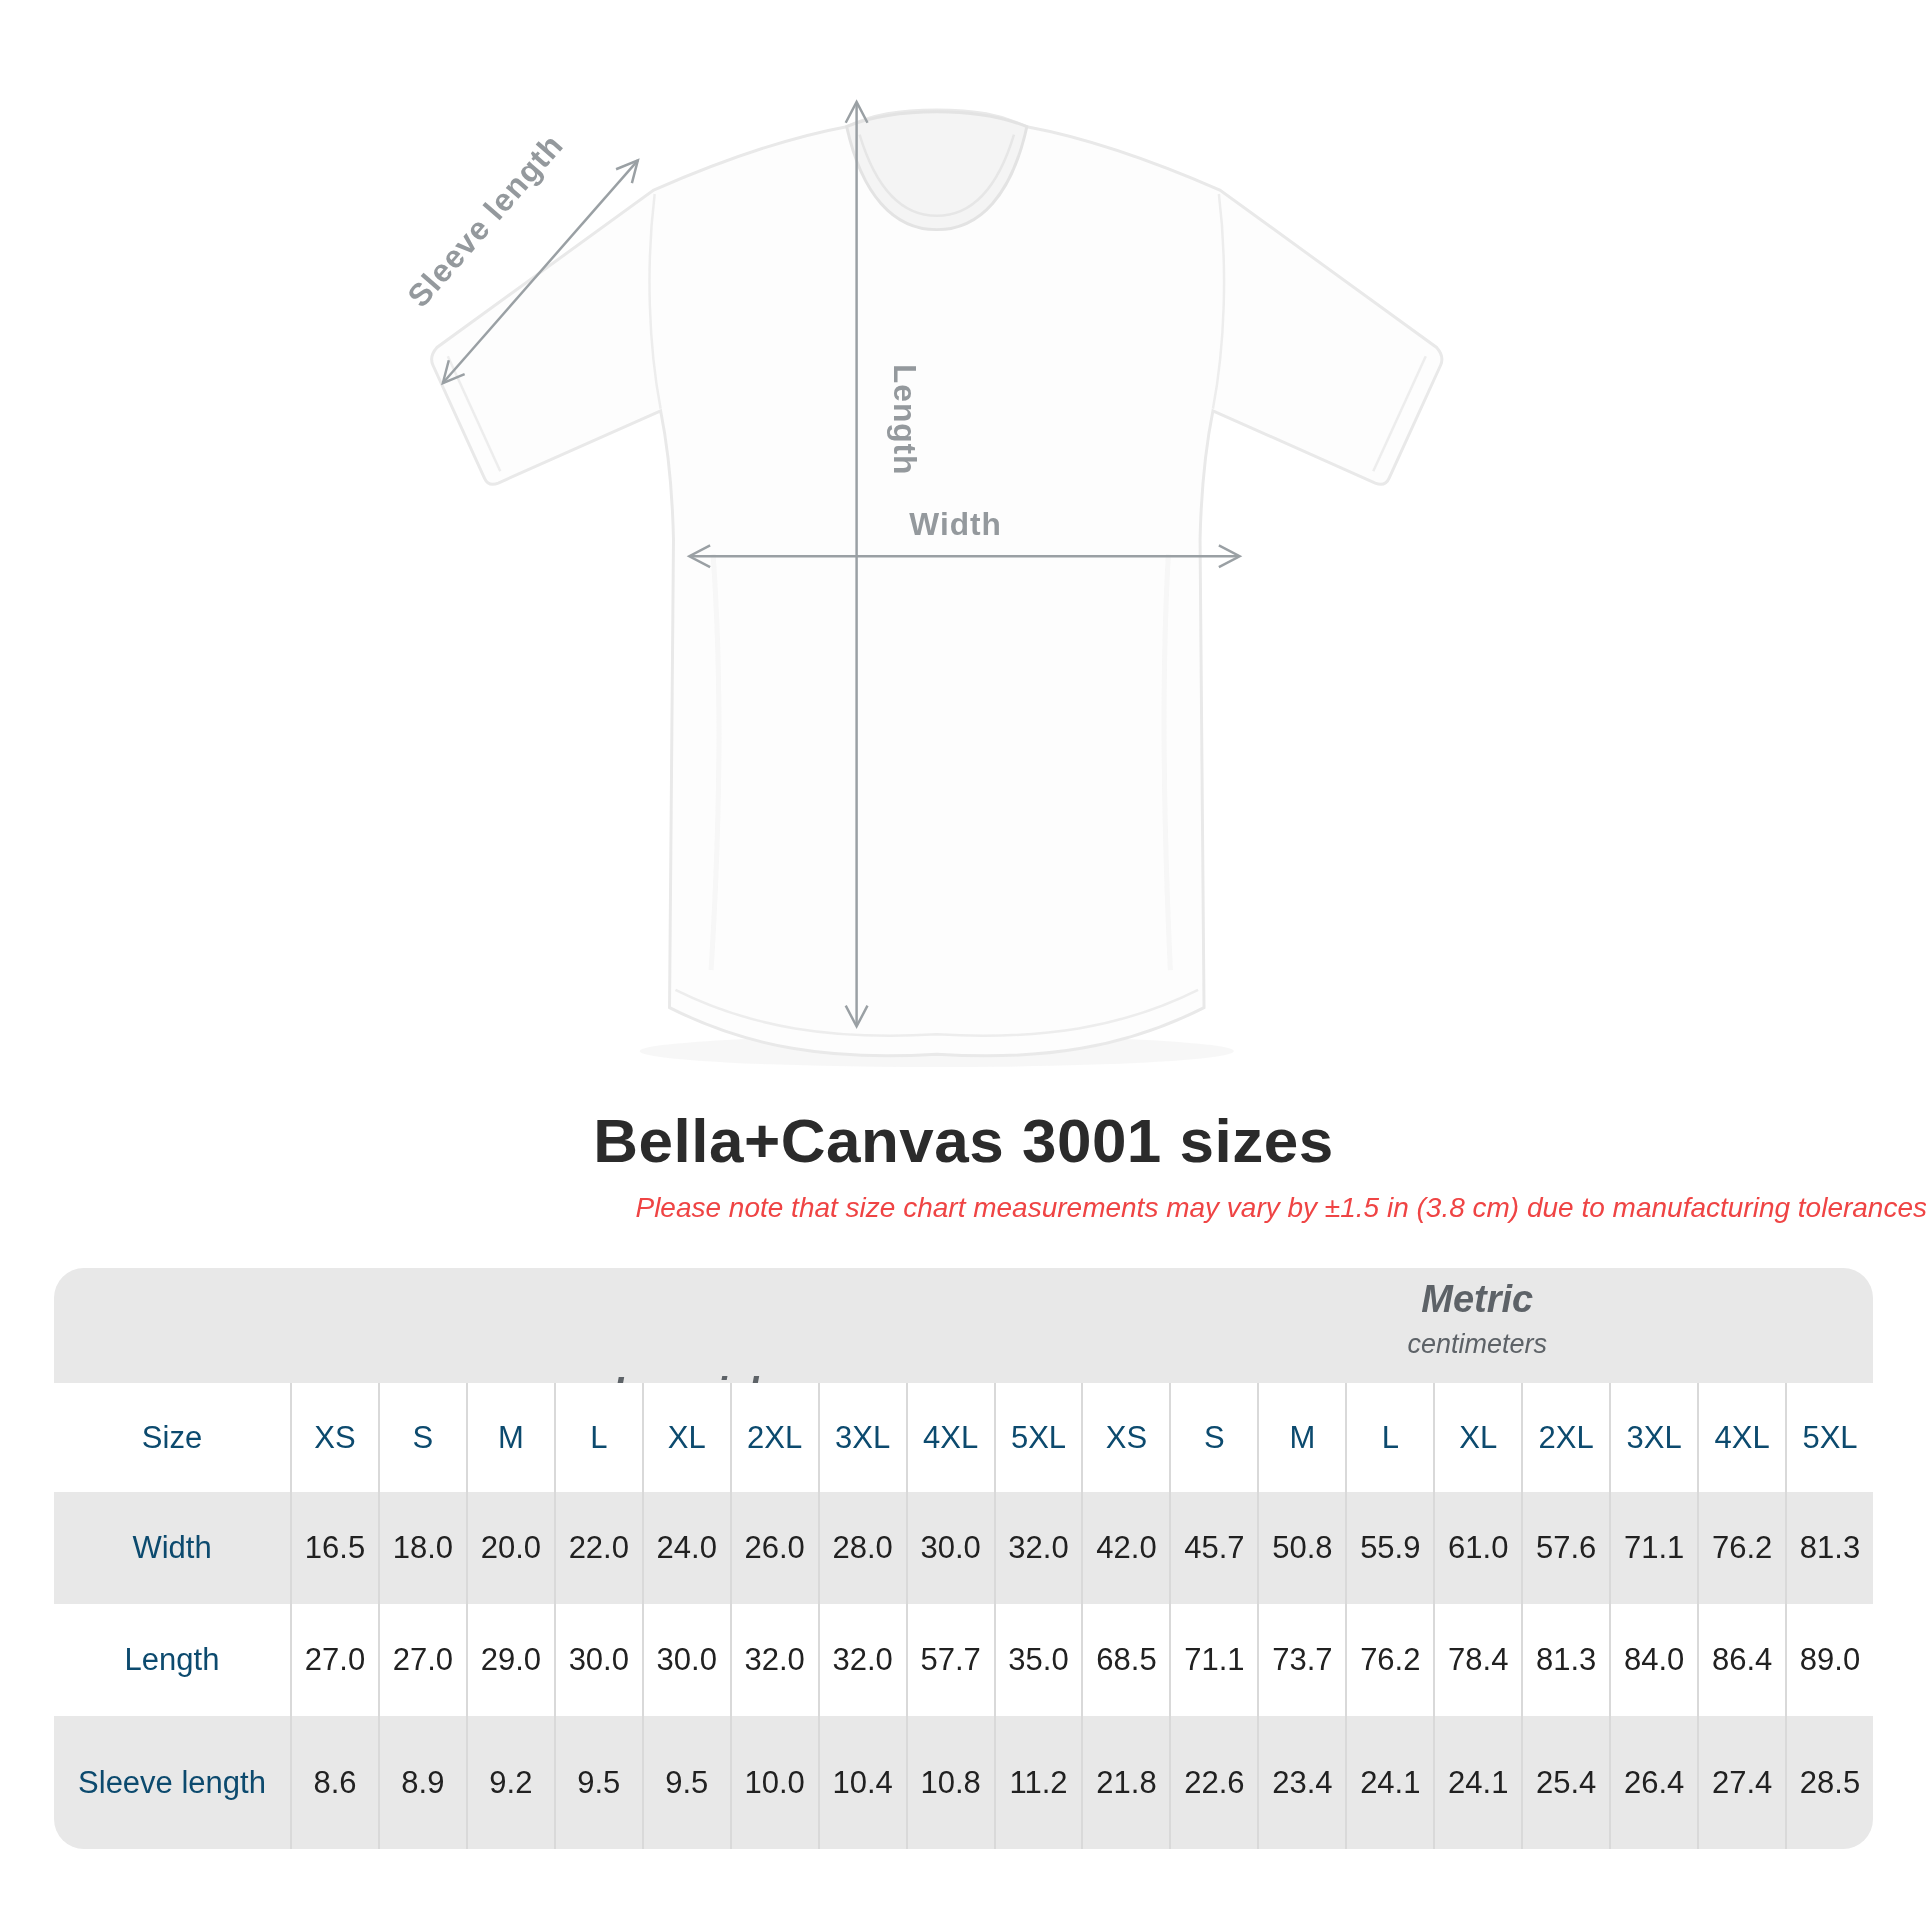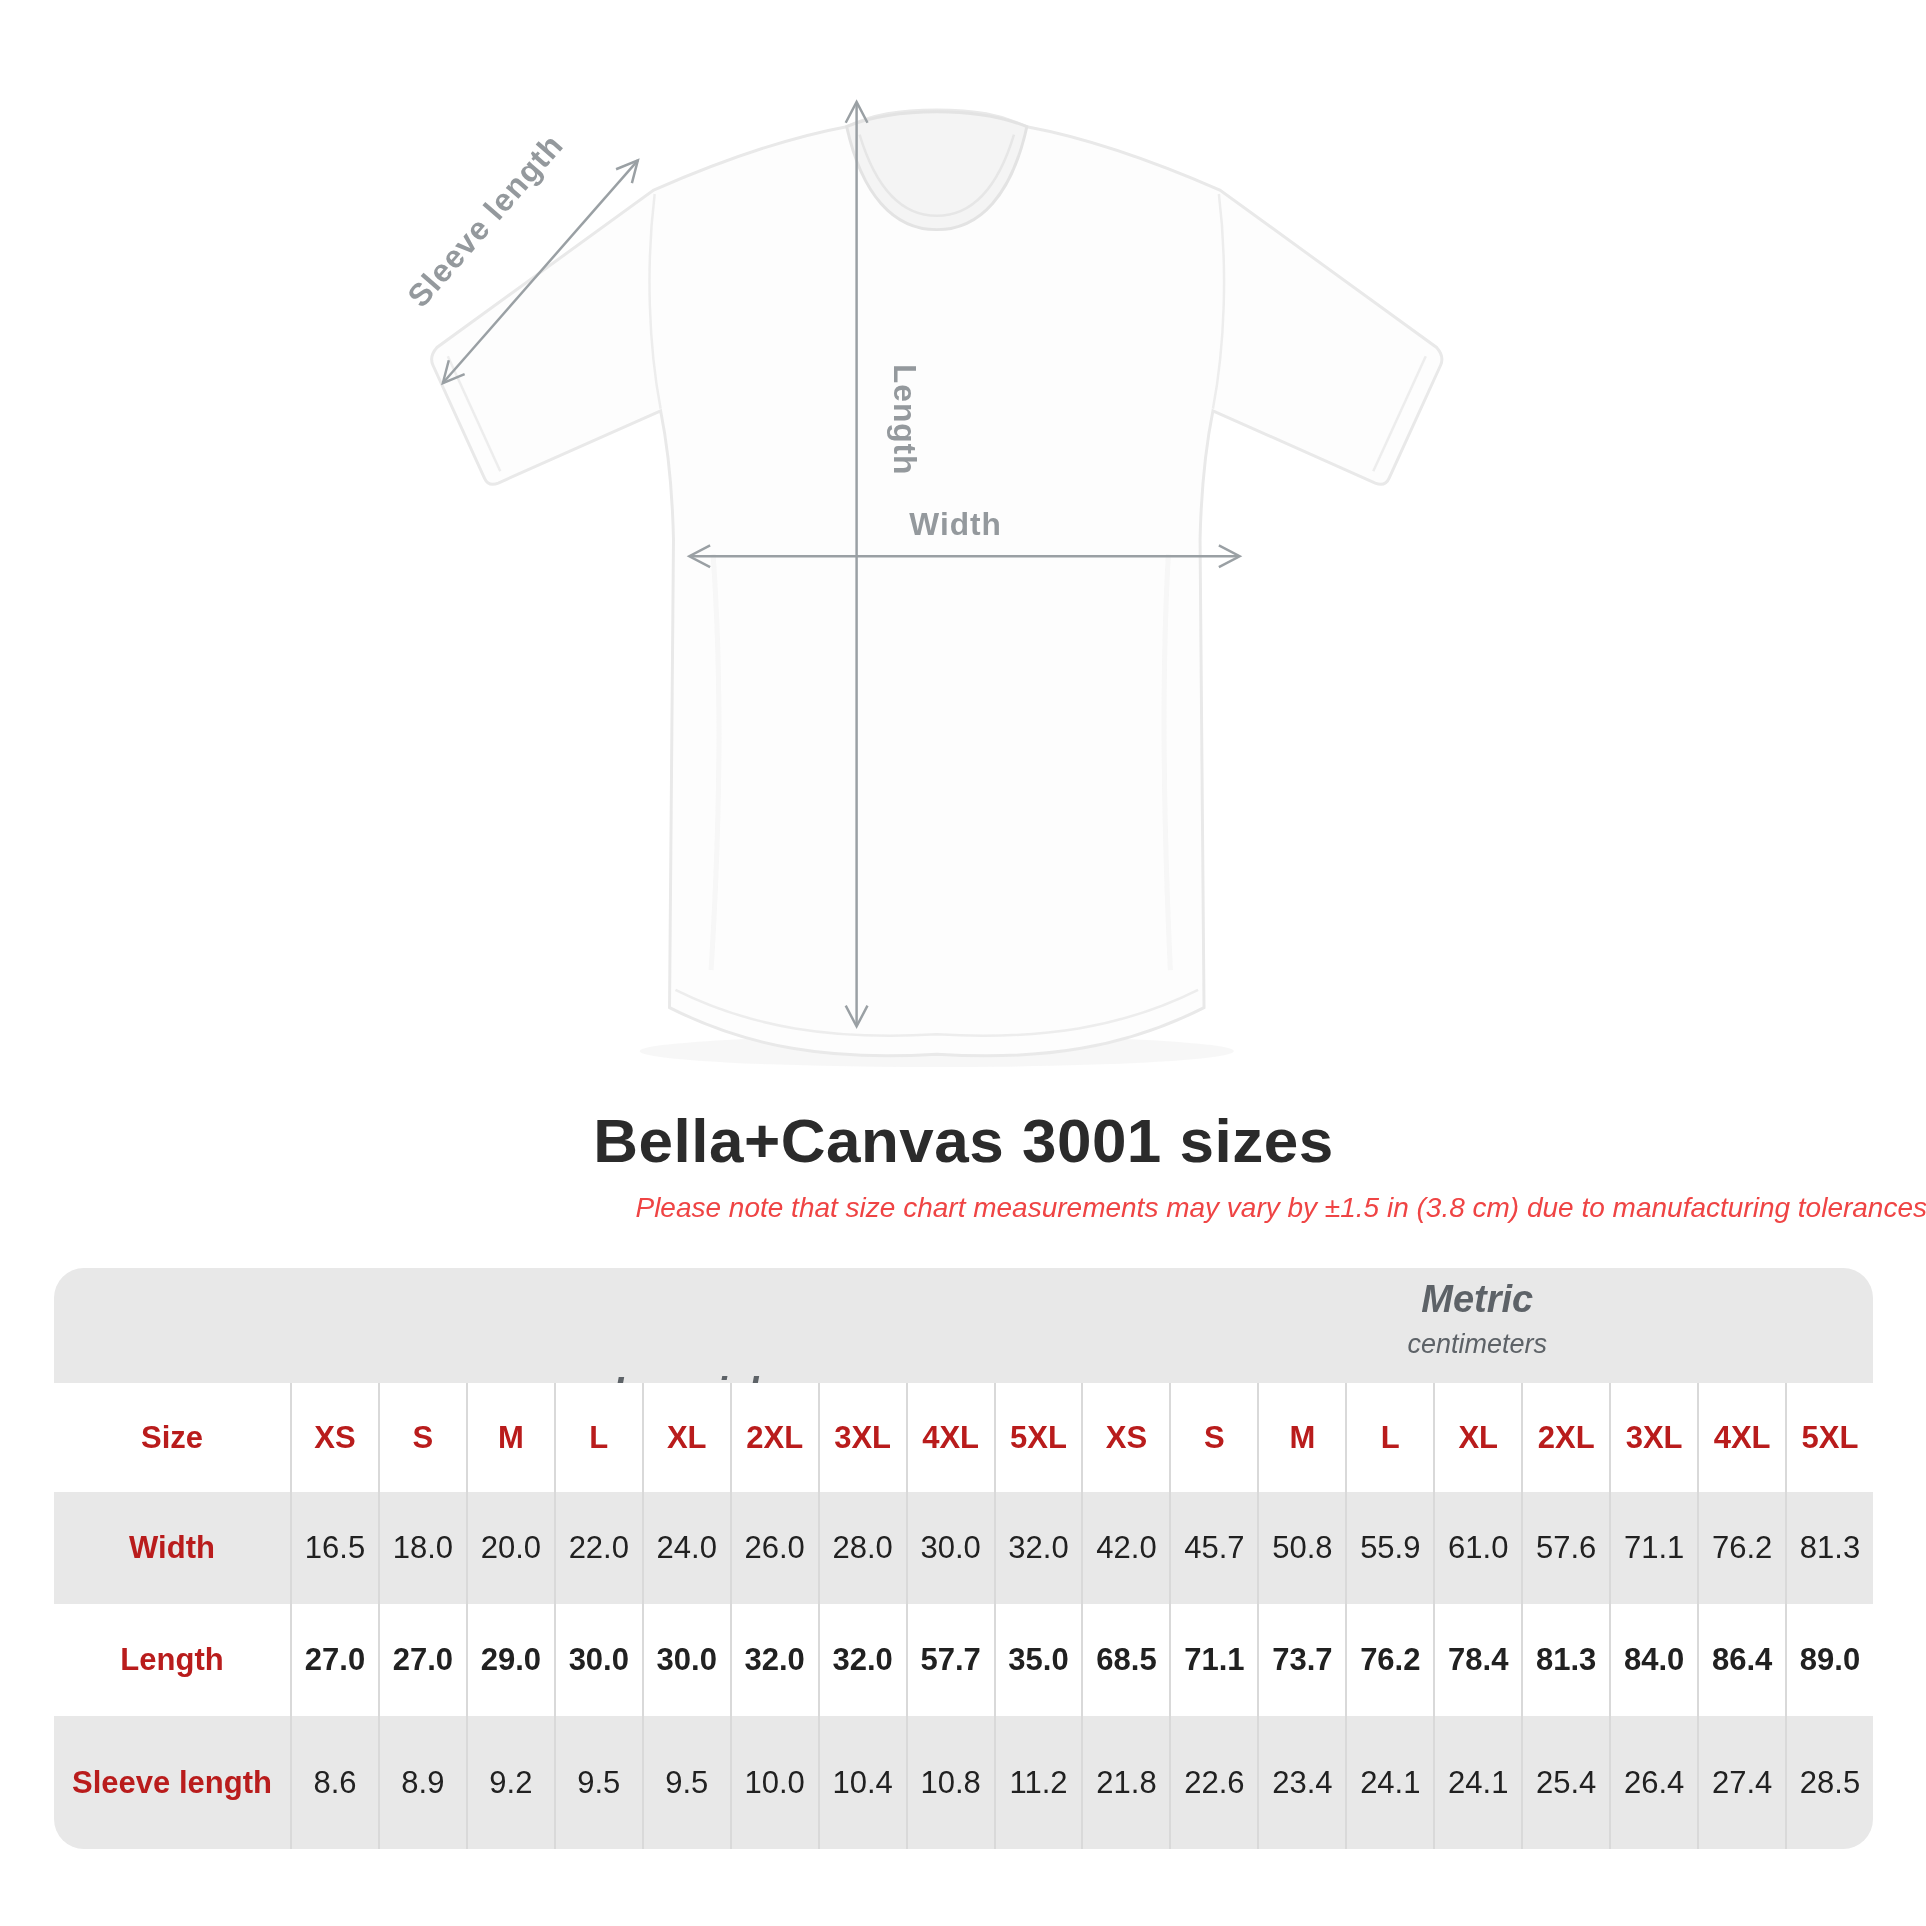--- a/index.html
+++ b/index.html
@@ -46,23 +46,23 @@
     display: flex; flex-direction: column; align-items: center; justify-content: center;
     padding-top: 10px;
   }
   .unit-title { font-size: 38px; font-weight: bold; font-style: italic; color: #5d6267; }
   .unit-sub   { font-size: 27px; font-style: italic; color: #5d6267; margin-top: 8px; }
 
   .cell {
     display: flex; align-items: center; justify-content: center;
     font-size: 31px; color: #212121; white-space: nowrap;
   }
-  .row-white { background: #ffffff; font-weight: bold; }
+  .row-white { background: #ffffff; }
   .vline { border-left: 2px solid #d9d9d9; }
-  .lab { font-weight: bold; color: #b91c1c; }
+  .lab { font-weight: normal; color: #0c4a6e; }
   .r-head { height: 109px; }
   .r-0, .r-1 { height: 112px; }
   .r-2 { height: 133px; }
 </style>
 </head>
 <body>
 
 <div class="page">
 
   <svg class="shirt-wrap" viewBox="0 0 1946 1080">

